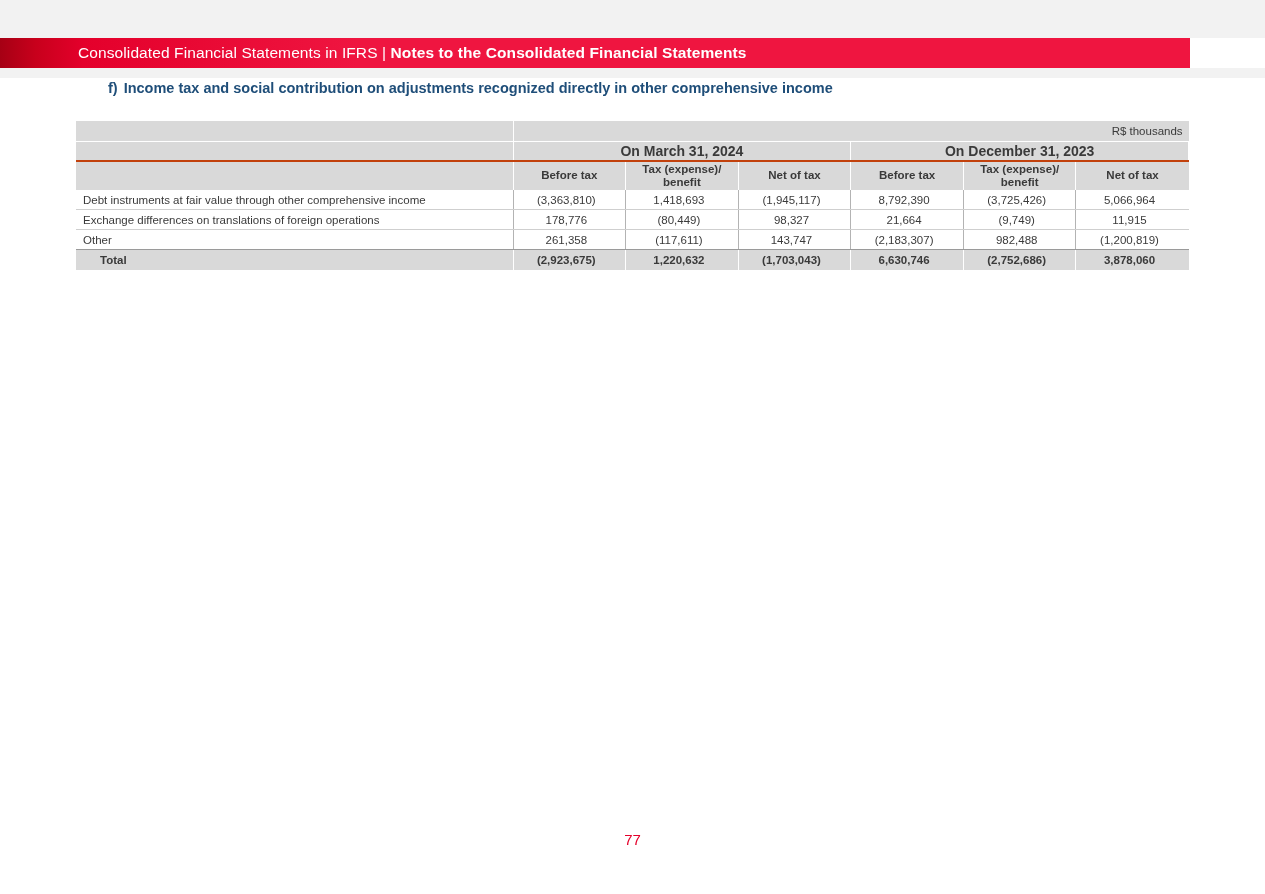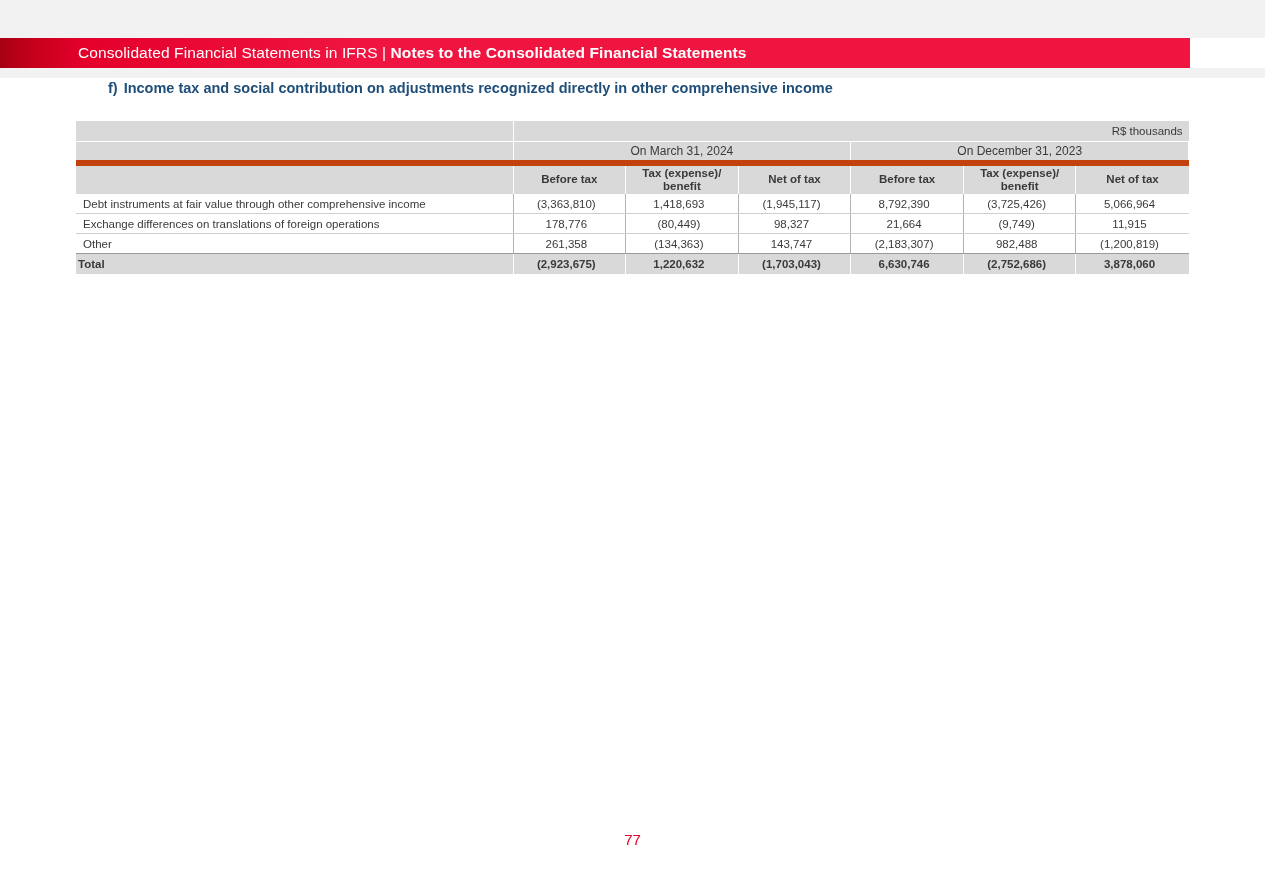--- a/index.html
+++ b/index.html
@@ -98,24 +98,24 @@
   .unit-text {
     text-align: right;
     padding-right: 6px !important;
     font-size: 11.5px;
     color: #3a3a3a;
   }
   .period-row td {
     height: 18px;
     background: #d9d9d9;
     text-align: center;
-    font-weight: normal;
-    font-size: 12px;
-    color: #3a3a3a;
-    border-bottom: 6px solid #c2410c;
+    font-weight: bold;
+    font-size: 14px;
+    color: #3a3a3a;
+    border-bottom: 2px solid #c2410c;
     border-right: 1px solid #ffffff;
   }
   .period-row td.first-blank {
     border-right: 1px solid #ffffff;
   }
   .col-row td {
     height: 28px;
     background: #d9d9d9;
     text-align: center;
     font-weight: bold;
@@ -152,21 +152,21 @@
     height: 20px;
     background: #d9d9d9;
     font-weight: bold;
     font-size: 11.5px;
     color: #3a3a3a;
     border-right: 1px solid #ffffff;
     border-bottom: 1px solid #ffffff;
   }
   tr.total td.lbl {
     text-align: left;
-    padding-left: 2px;
+    padding-left: 24px;
   }
   tr.total td.num {
     text-align: center;
     padding-right: 6px;
   }
   tr.total td:last-child { border-right: none; }
 
   
   .page-number {
     position: absolute;
@@ -257,21 +257,21 @@
         <td class="num">178,776</td>
         <td class="num">(80,449)</td>
         <td class="num">98,327</td>
         <td class="num">21,664</td>
         <td class="num">(9,749)</td>
         <td class="num">11,915</td>
       </tr>
       <tr class="data last">
         <td class="lbl">Other</td>
         <td class="num">261,358</td>
-        <td class="num">(134,363)</td>
+        <td class="num">(117,611)</td>
         <td class="num">143,747</td>
         <td class="num">(2,183,307)</td>
         <td class="num">982,488</td>
         <td class="num">(1,200,819)</td>
       </tr>
 
       <tr class="total">
         <td class="lbl">Total</td>
         <td class="num">(2,923,675)</td>
         <td class="num">1,220,632</td>

